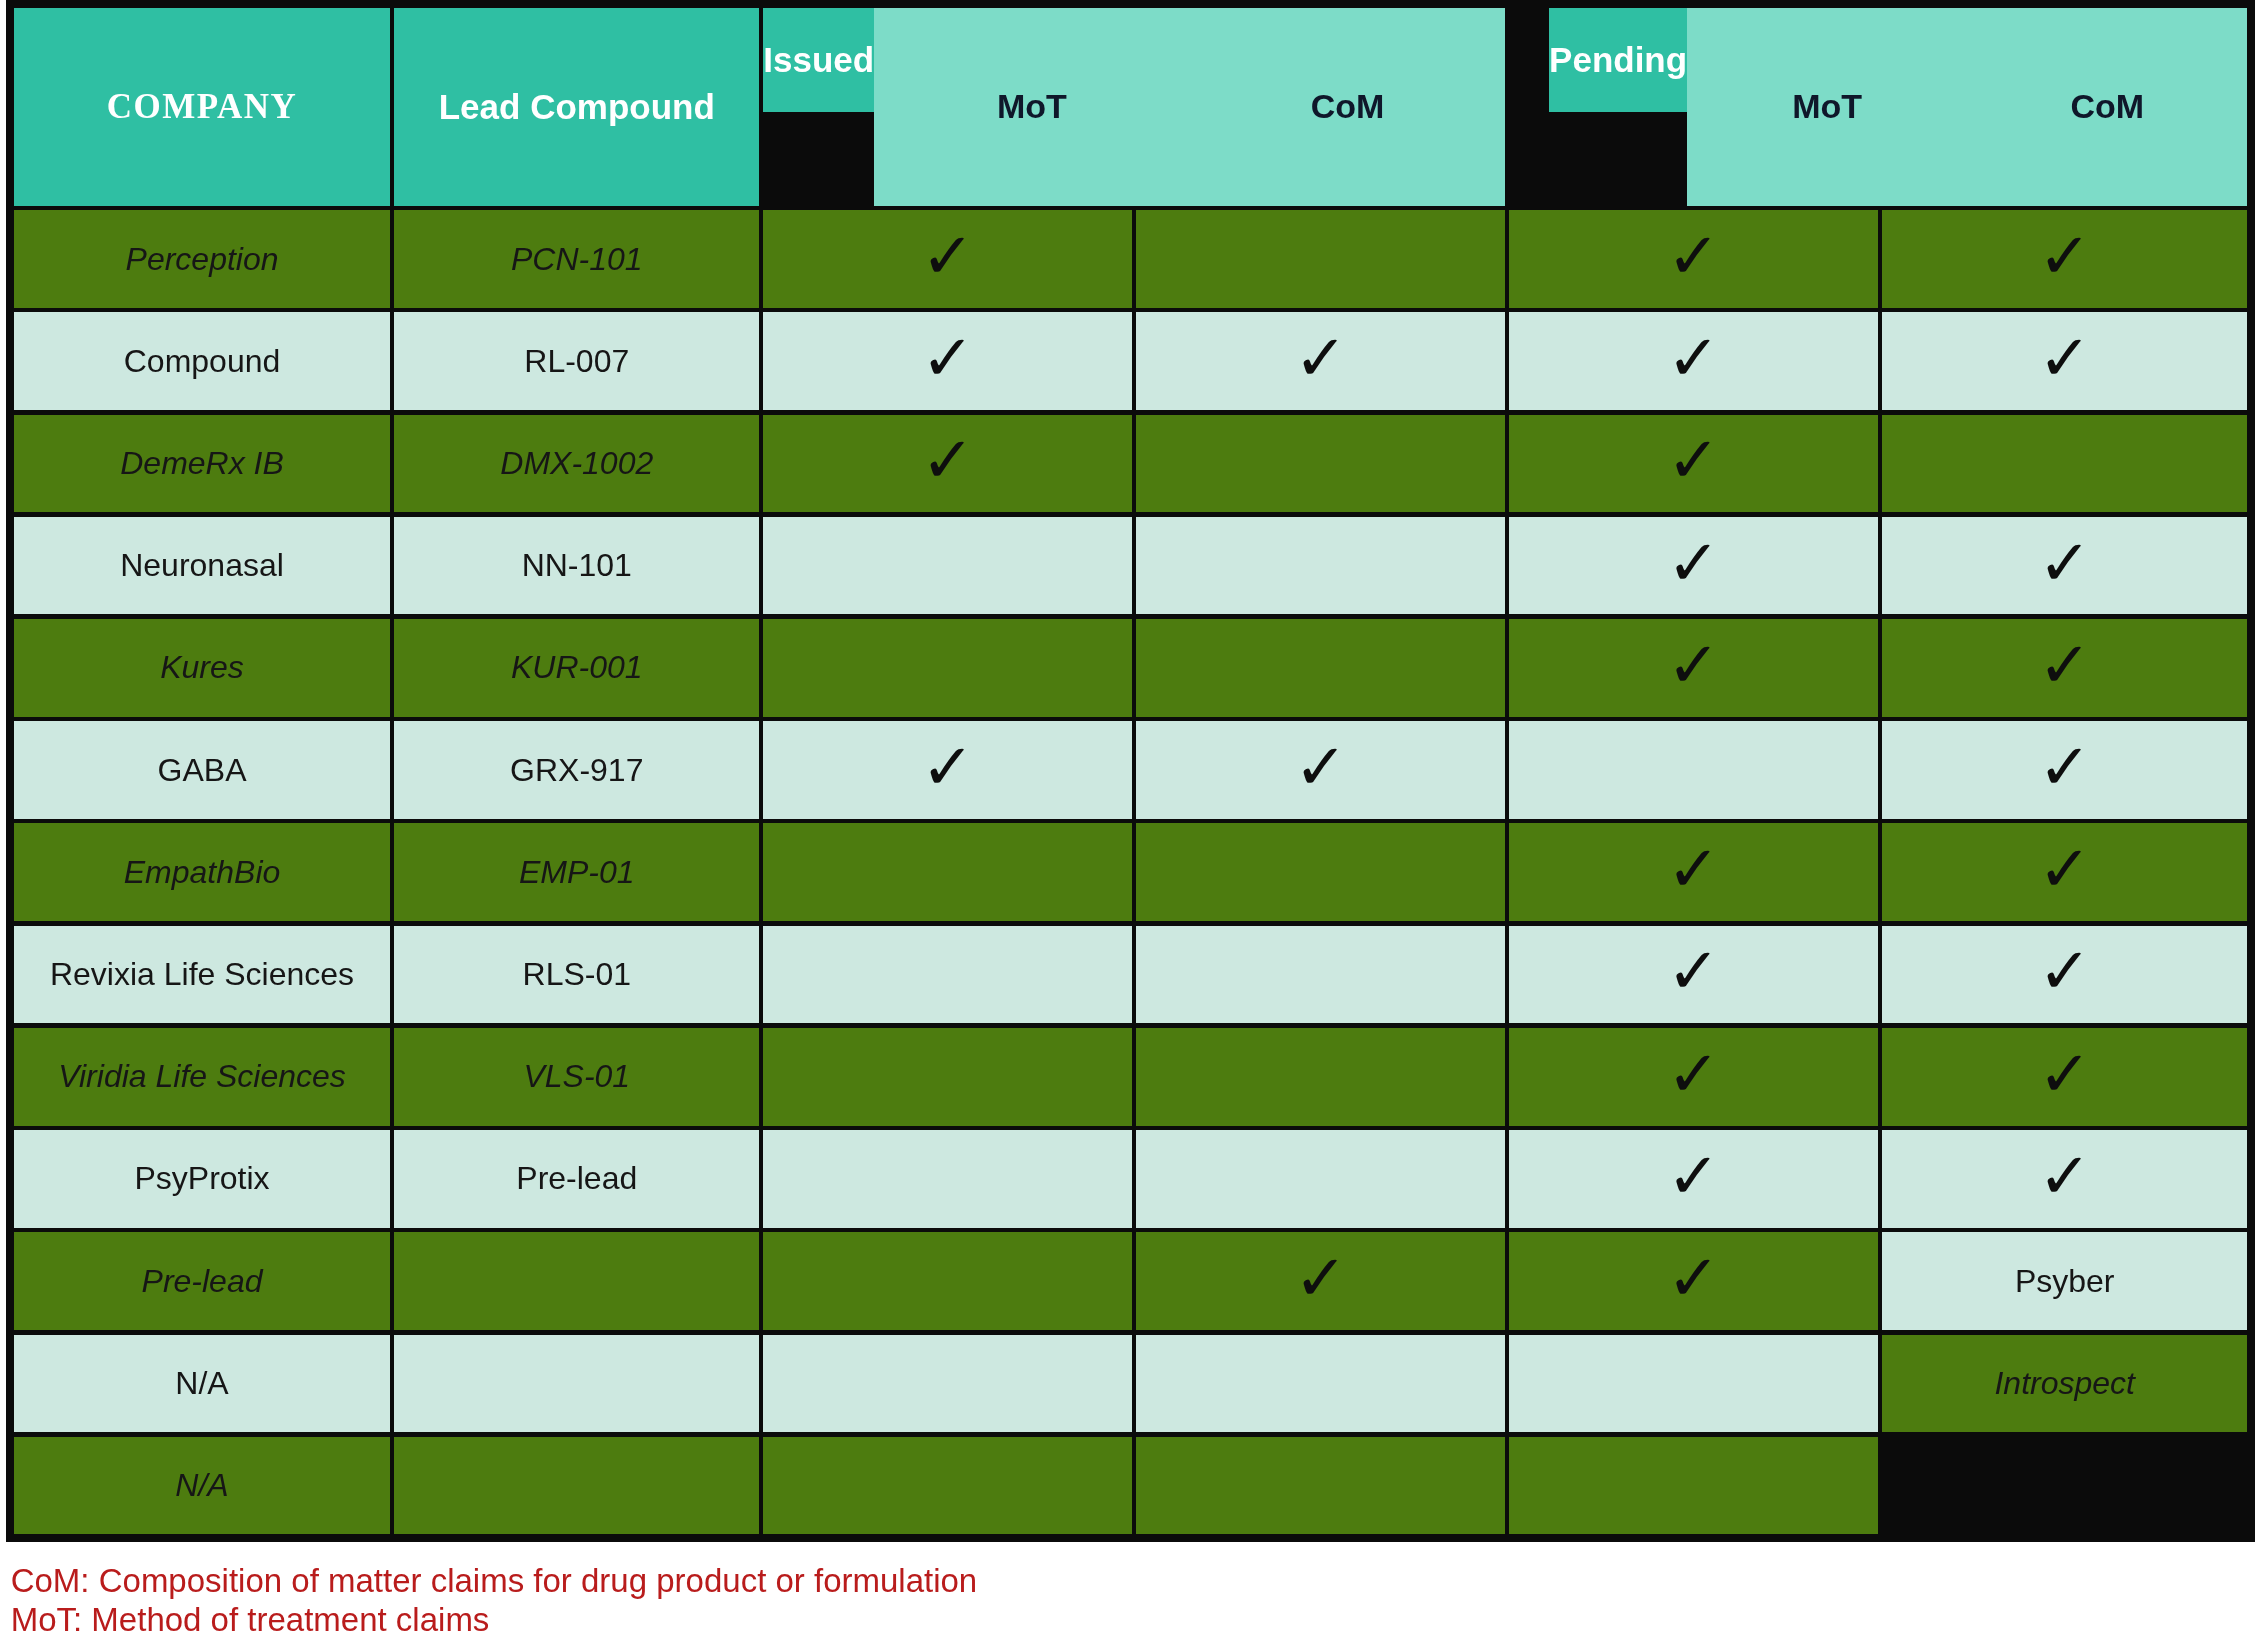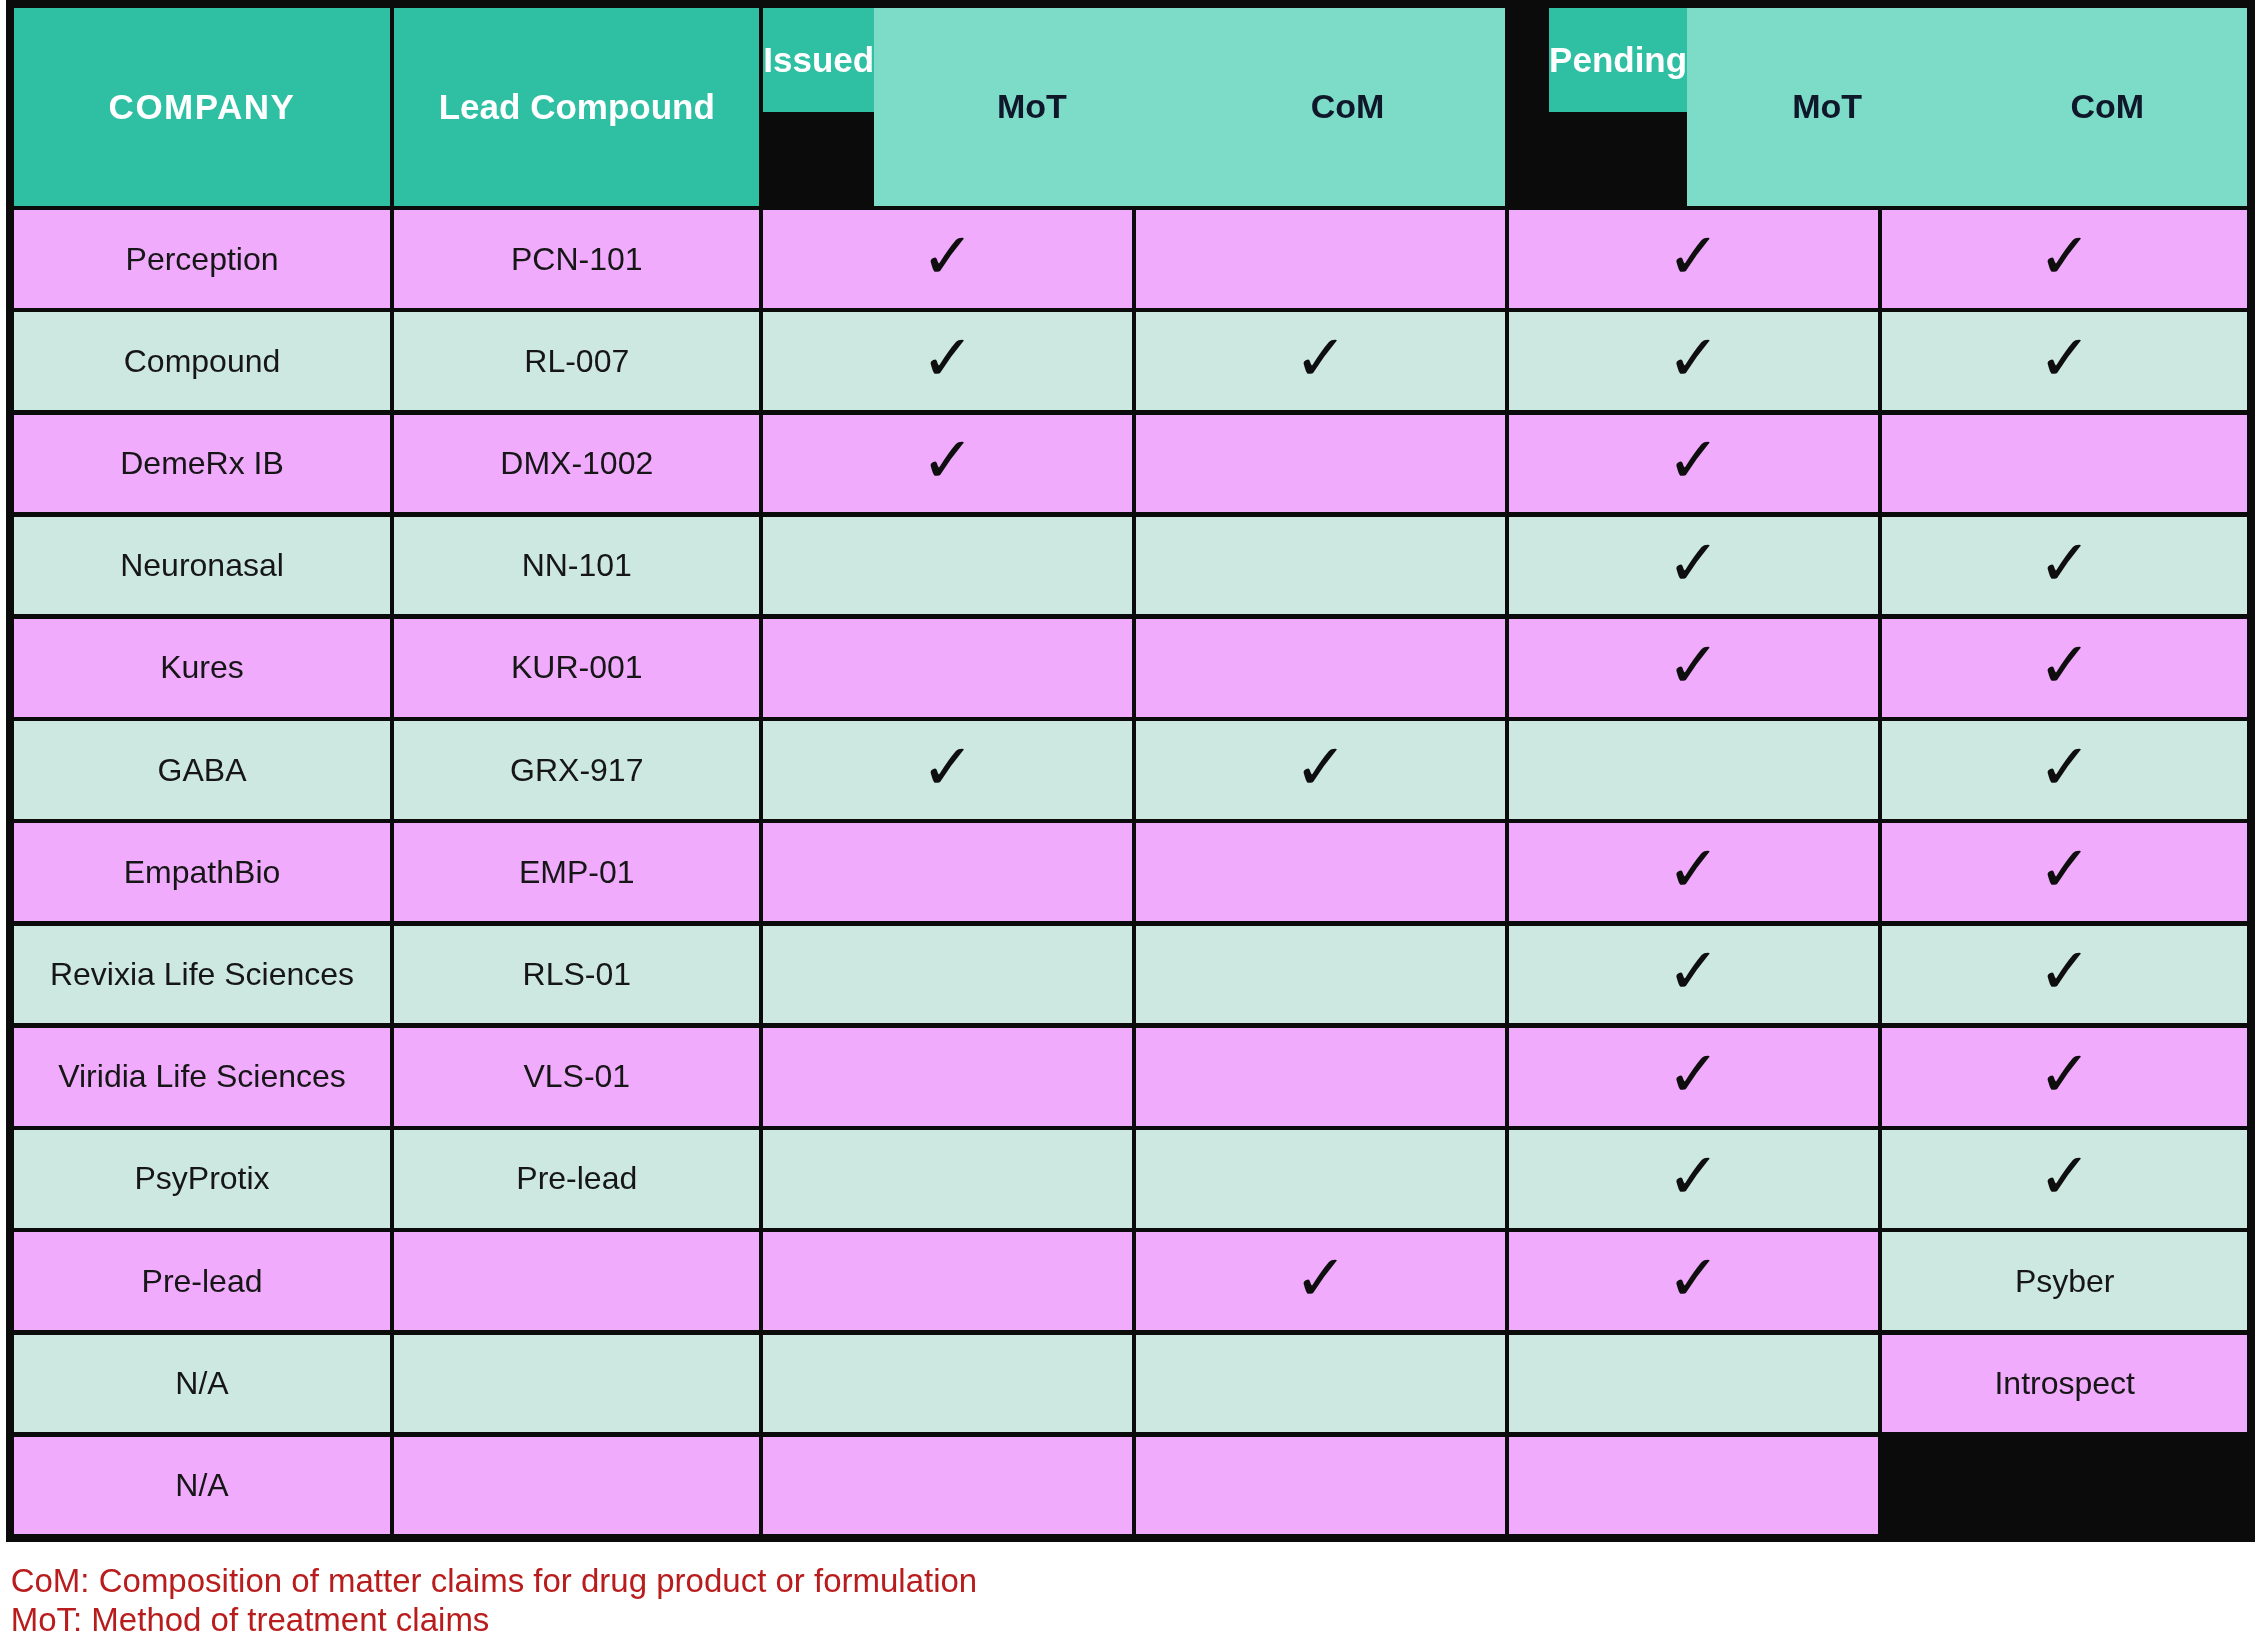--- a/index.html
+++ b/index.html
@@ -71,24 +71,24 @@
     flex: 1;
     display: flex;
     align-items: center;
     justify-content: center;
     color: #0f172a;
     font-weight: bold;
     font-size: 34px;
   }
   .g-issued { grid-column: 3 / 5; grid-row: 1; }
   .g-pending { grid-column: 5 / 7; grid-row: 1; margin-left: 40px; }
-  .c1 { grid-column: 1; grid-row: 1; }
+  .c1 { grid-column: 1; grid-row: 1; font-family: Liberation Serif, serif; }
   .c2 { grid-column: 2; grid-row: 1; }
   
-  .r-odd  { background: #f0abfc; }
+  .r-odd  { background: #4d7c0f; font-style: italic; }
   .r-even { background: #CDE8E0; }
   .txt {
     color: #161616;
     font-size: 32px;
   }
   .check {
     font-family: "DejaVu Sans", "Liberation Sans", sans-serif;
     font-size: 64px;
     font-weight: 500;
     color: #0e0e0e;

